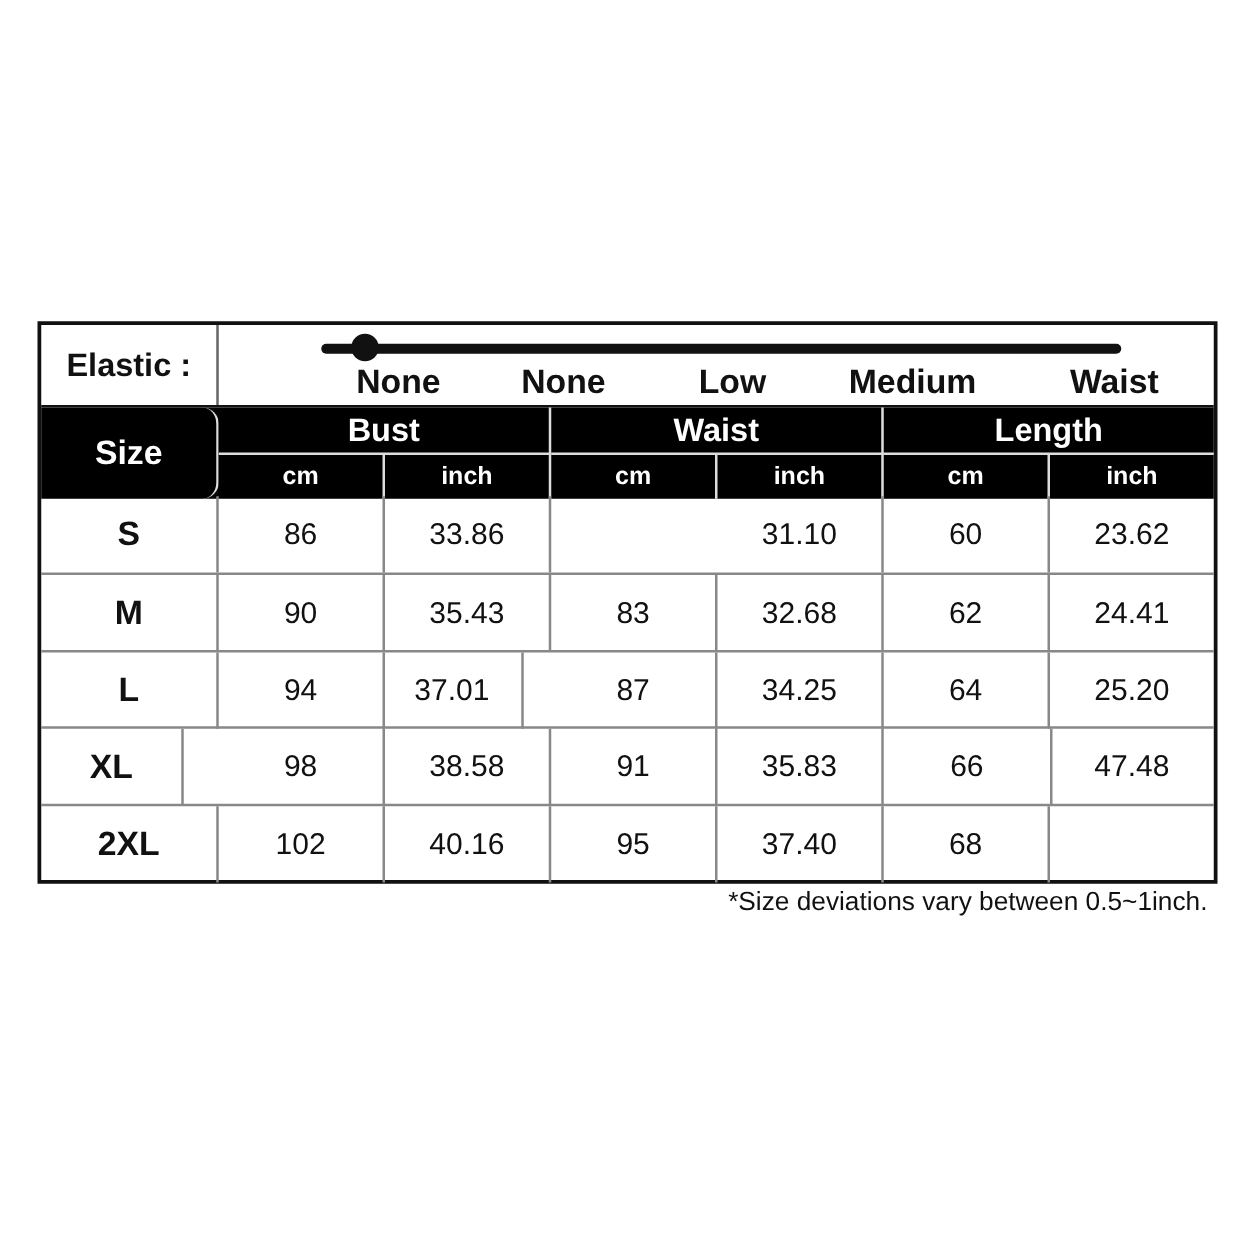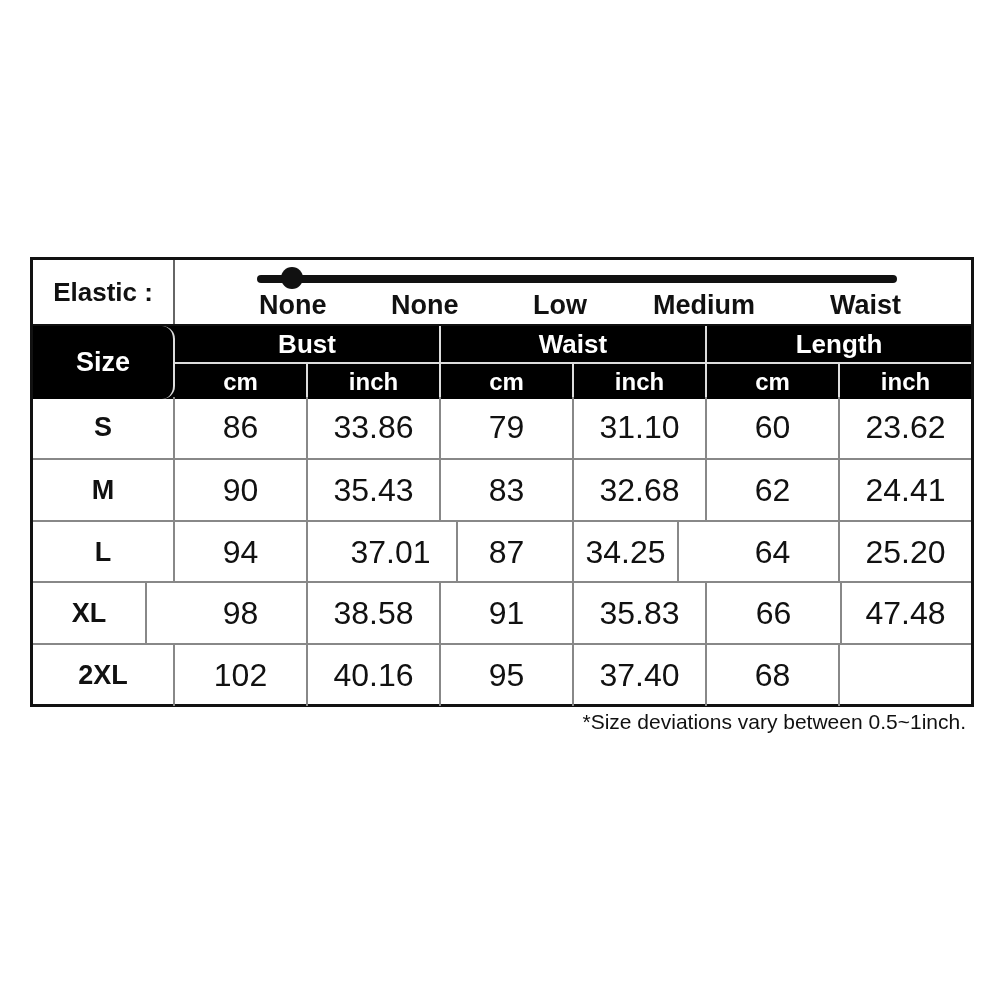--- a/index.html
+++ b/index.html
@@ -2,28 +2,28 @@
 <html><head>
 <meta charset="utf-8">
 <style>
   html,body{margin:0;padding:0;background:#fff;}
   body{width:1001px;height:1001px;position:relative;font-family:"Liberation Sans",sans-serif;color:#111;}
   .table{position:absolute;left:30px;top:257px;width:938px;height:444px;border:3px solid #111;background:#fff;}
   .elastic-row{position:absolute;left:0;top:0;width:938px;height:64px;border-bottom:2px solid #111;}
   .elastic-label{position:absolute;left:0;top:0;width:140px;height:64px;border-right:2px solid #666;display:flex;align-items:center;justify-content:center;font-weight:bold;font-size:26px;}
   .slider-track{position:absolute;left:224px;top:15px;width:640px;height:8px;background:#111;border-radius:4px;}
   .slider-knob{position:absolute;left:248px;top:7px;width:22px;height:22px;background:#111;border-radius:50%;}
-  .level{position:absolute;top:30px;font-weight:bold;font-size:27px;}
+  .level{position:absolute;top:30px;font-weight:bold;font-size:27px;margin-left:26px;}
   .header{position:absolute;left:0;top:66px;width:938px;height:73px;background:#000;color:#fff;}
   .hcell{position:absolute;display:flex;align-items:center;justify-content:center;font-weight:bold;}
   .size-h{left:0;top:0;width:140px;height:73px;font-size:27px;border-right:2px solid #ddd;border-radius:13px;}
   .group{top:0;height:36px;font-size:26px;border-right:2px solid #ddd;border-bottom:2px solid #ddd;}
-  .sub{top:38px;height:35px;font-size:24px;border-right:2px solid #ddd;}
+  .sub{top:38px;height:35px;font-size:20px;border-right:2px solid #ddd;}
   .row{position:absolute;left:0;width:938px;height:61px;border-top:2px solid #888;}
-  .cell{position:absolute;top:0;height:61px;display:flex;align-items:center;justify-content:center;font-size:32px;border-right:2px solid #888;box-sizing:border-box;}
+  .cell{position:absolute;top:0;height:61px;display:flex;align-items:center;justify-content:center;font-size:24px;border-right:2px solid #888;box-sizing:border-box;}
   .cell.size{font-weight:bold;font-size:27px;}
   .note{position:absolute;left:500px;top:710px;width:466px;text-align:right;font-size:21px;}
 </style>
 </head>
 <body>
 
 <div class="table">
   <div class="elastic-row">
     <div class="elastic-label">Elastic :</div>
     <div class="slider-track"></div>
@@ -45,40 +45,39 @@
     <div class="hcell sub" style="left:408px;width:131px">cm</div>
     <div class="hcell sub" style="left:541px;width:131px">inch</div>
     <div class="hcell sub" style="left:674px;width:131px">cm</div>
     <div class="hcell sub" style="left:807px;width:131px;border-right:none">inch</div>
   </div>
 
   <div class="row" style="top:137px;border-top:none">
     <div class="cell size" style="left:0;width:142px">S</div>
     <div class="cell" style="left:142px;width:133px">86</div>
     <div class="cell" style="left:275px;width:133px">33.86</div>
-    <div class="cell" style="left:408px;width:133px">79</div>
     <div class="cell" style="left:541px;width:133px">31.10</div>
     <div class="cell" style="left:674px;width:133px">60</div>
     <div class="cell" style="left:807px;width:131px;border-right:none">23.62</div>
   </div>
   <div class="row" style="top:198px">
     <div class="cell size" style="left:0;width:142px">M</div>
     <div class="cell" style="left:142px;width:133px">90</div>
     <div class="cell" style="left:275px;width:133px">35.43</div>
     <div class="cell" style="left:408px;width:133px">83</div>
     <div class="cell" style="left:541px;width:133px">32.68</div>
     <div class="cell" style="left:674px;width:133px">62</div>
     <div class="cell" style="left:807px;width:131px;border-right:none">24.41</div>
   </div>
   <div class="row" style="top:260px">
     <div class="cell size" style="left:0;width:142px">L</div>
     <div class="cell" style="left:142px;width:133px">94</div>
-    <div class="cell" style="left:292px;width:133px">37.01</div>
+    <div class="cell" style="left:273px;width:113px">37.01</div>
     <div class="cell" style="left:408px;width:133px">87</div>
-    <div class="cell" style="left:541px;width:105px">34.25</div>
+    <div class="cell" style="left:541px;width:133px">34.25</div>
     <div class="cell" style="left:674px;width:133px">64</div>
     <div class="cell" style="left:807px;width:131px;border-right:none">25.20</div>
   </div>
   <div class="row" style="top:321px">
     <div class="cell size" style="left:0;width:114px">XL</div>
     <div class="cell" style="left:142px;width:133px">98</div>
     <div class="cell" style="left:275px;width:133px">38.58</div>
     <div class="cell" style="left:408px;width:133px">91</div>
     <div class="cell" style="left:541px;width:133px">35.83</div>
     <div class="cell" style="left:674px;width:135px">66</div>

